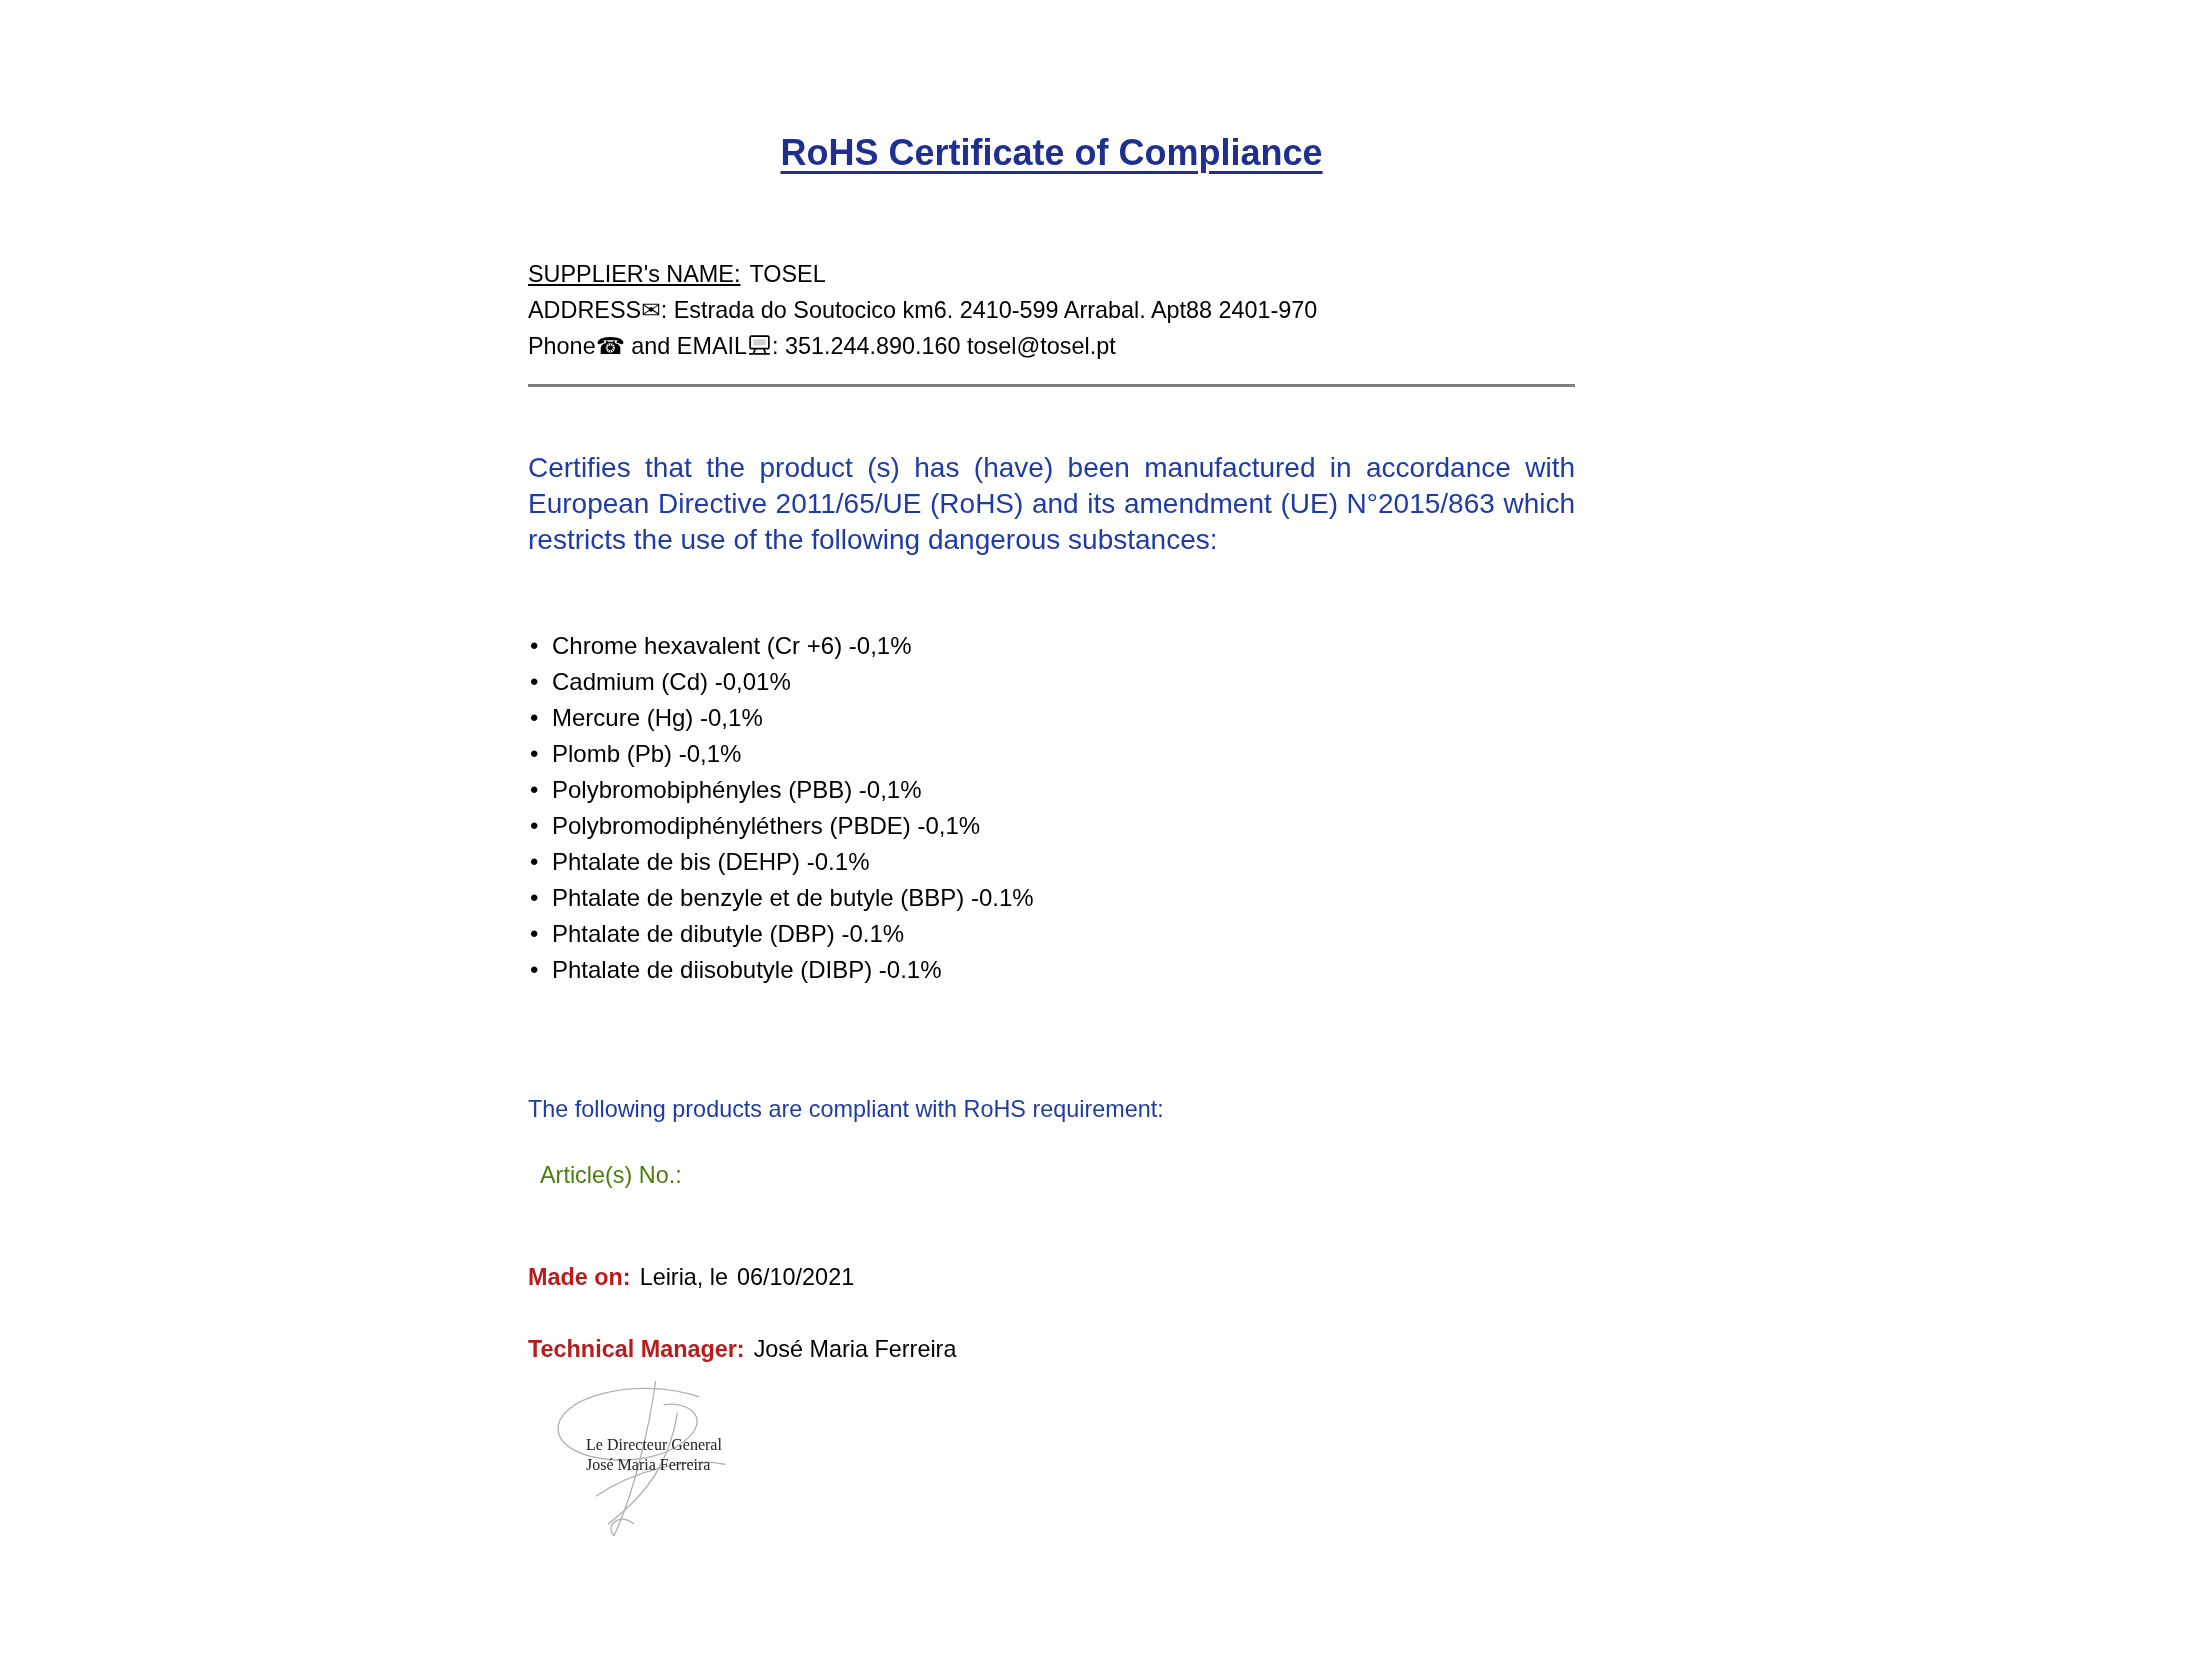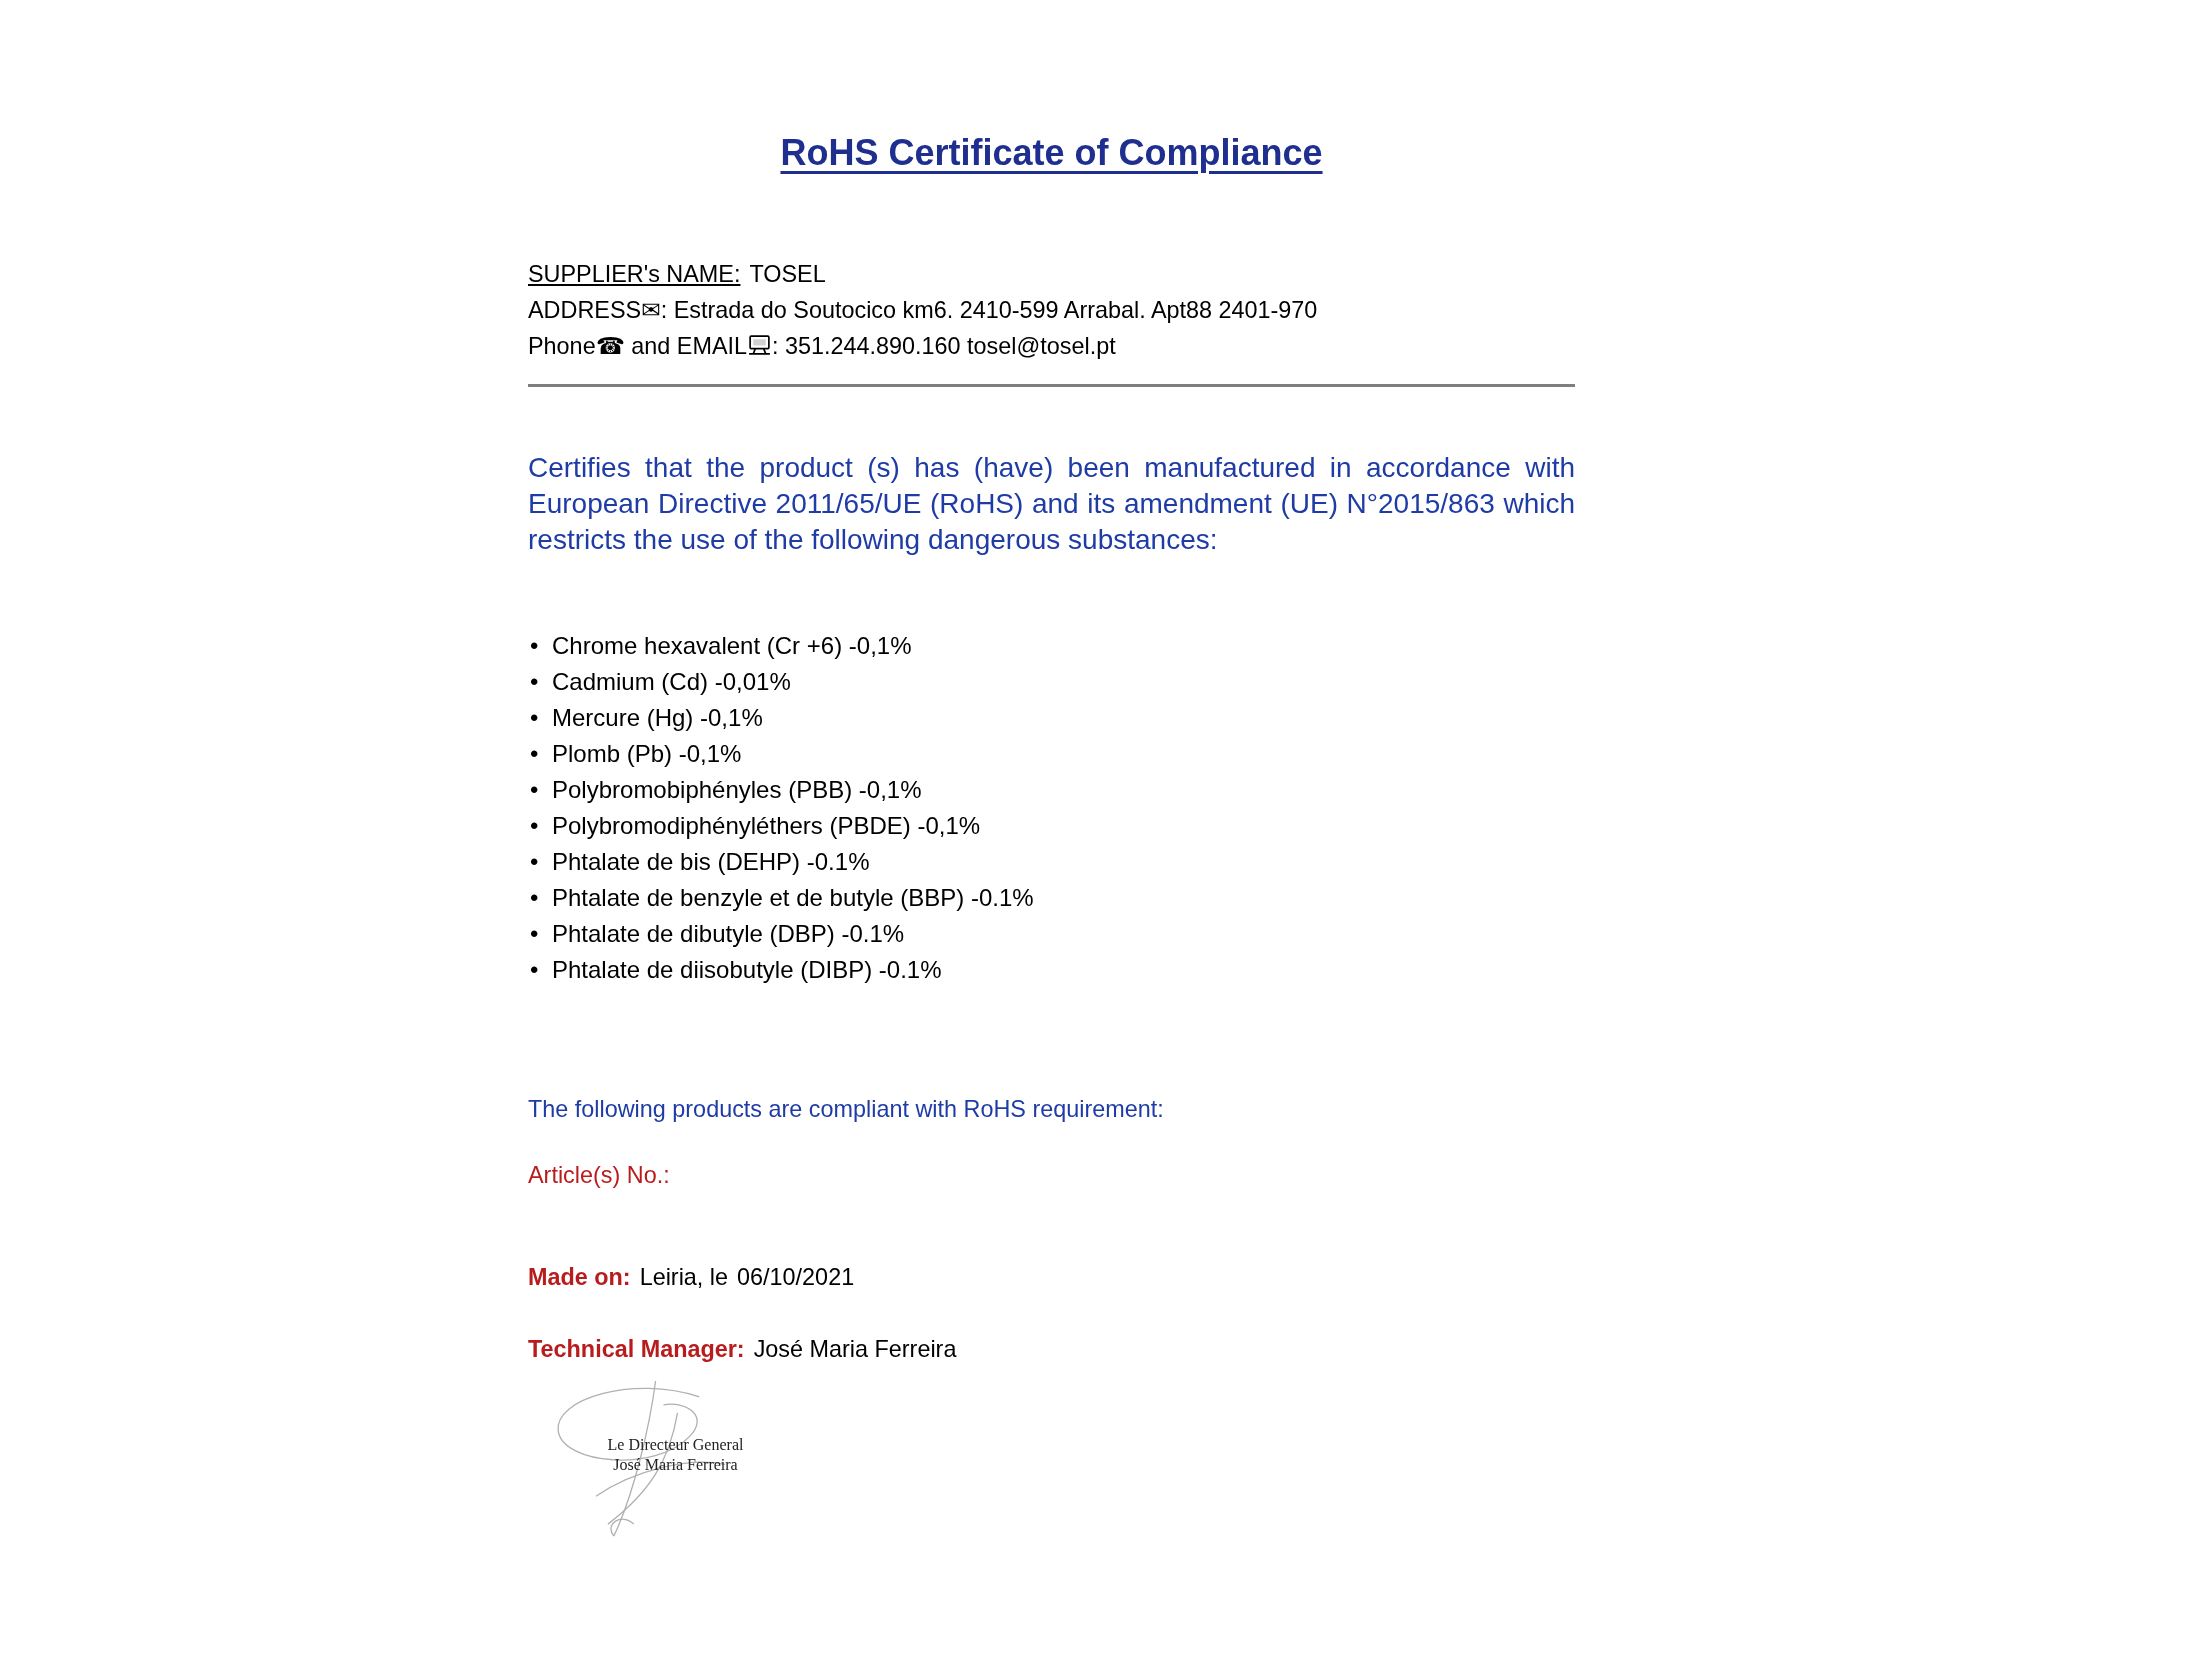--- a/index.html
+++ b/index.html
@@ -89,24 +89,24 @@
     left: 2px;
     top: 0;
   }
   .compliance-line {
     margin: 103px 0 0 0;
     font-size: 23.4px;
     line-height: 36px;
     color: #1f3ca6;
   }
   .articles-line {
-    margin: 30px 0 0 0;
-    font-size: 23.4px;
-    line-height: 36px;
-    color: #b91c1c;
+    margin: 30px 0 0 12px;
+    font-size: 23.4px;
+    line-height: 36px;
+    color: #4d7c0f;
   }
   .made-on-line {
     margin: 66px 0 0 0;
     font-size: 23.4px;
     line-height: 36px;
   }
   .manager-line {
     margin: 36px 0 0 0;
     font-size: 23.4px;
     line-height: 36px;
@@ -127,21 +127,20 @@
     left: 0;
     top: 0;
     width: 269px;
     height: 169px;
   }
   .signature-text {
     position: absolute;
     left: 48px;
     top: 60px;
     width: 179px;
-    text-align: center;
     font-family: "Liberation Serif", "DejaVu Serif", serif;
     font-size: 16px;
     line-height: 20px;
     color: #222222;
   }
   .logo-text {
     position: absolute;
     left: 0;
     width: 144px;
     text-align: center;

